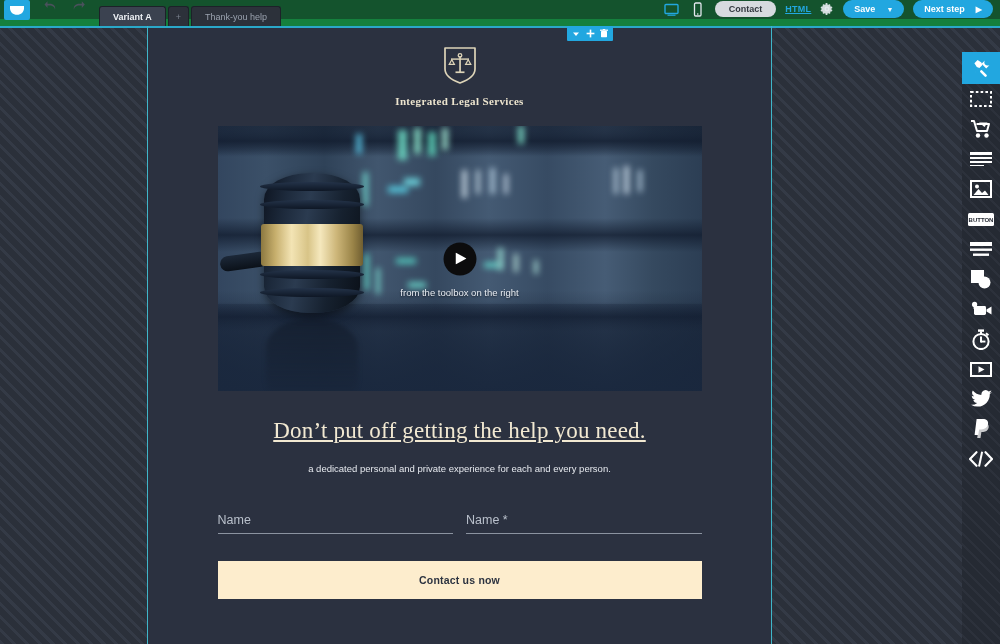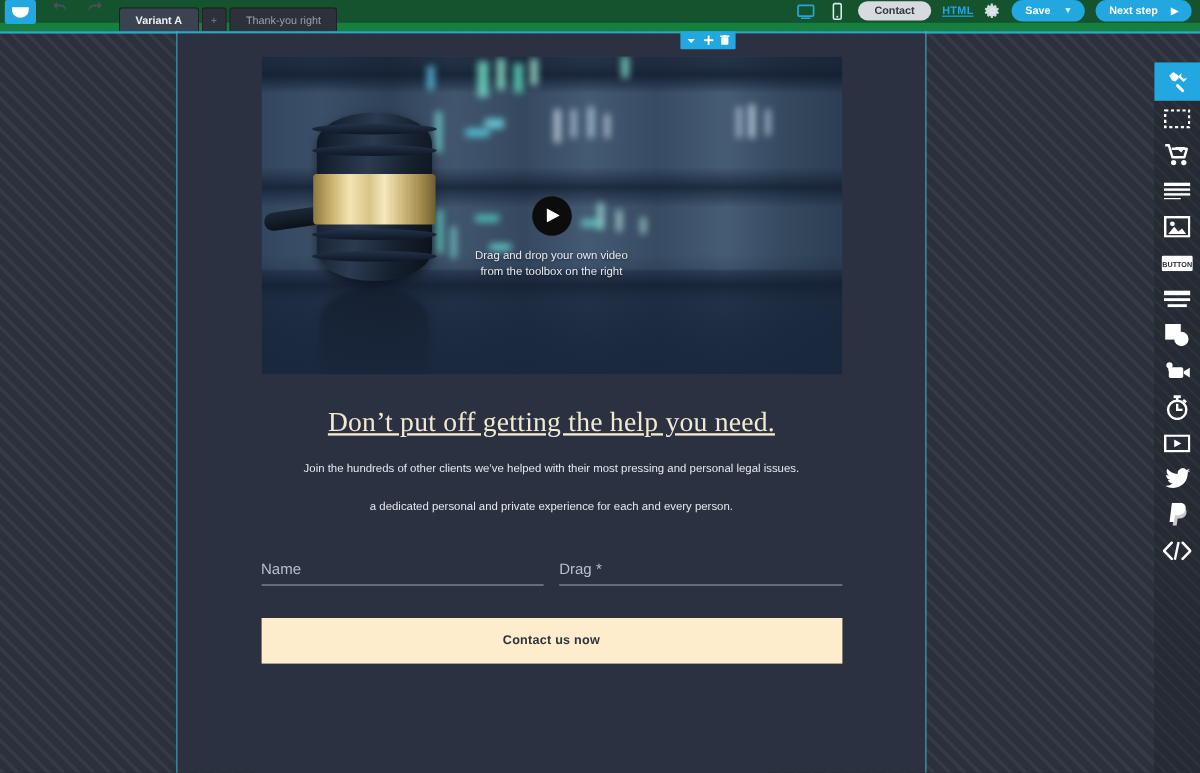--- a/index.html
+++ b/index.html
@@ -257,21 +257,21 @@
       <span>
         <svg class="arrow-ico" viewBox="0 0 15 14">
           <path d="M4 10c0-3 2.4-4.6 5.5-4.6h2.3V8l3-3.4-3-3.3v2.5H9.5C5.4 3.8 3 6.2 4 10z" fill="#4a515c"></path>
         </svg>
       </span>
     </div>
 
     <div class="tabs">
       <div class="tab active">Variant A</div>
       <div class="tab plus">+</div>
-      <div class="tab">Thank-you right</div>
+      <div class="tab">Thank-you help</div>
     </div>
 
     <div class="topbar-right">
       <span>
         <svg class="dev-ico" viewBox="0 0 17 17">
           <rect x="2" y="3.5" width="13" height="9" rx="1" fill="none" stroke="#22a7e0" stroke-width="1.4"></rect>
           <rect x="4.5" y="13.6" width="8" height="1.2" fill="#22a7e0"></rect>
         </svg>
       </span>
       <span>
@@ -320,20 +320,34 @@
         </span>
         <span class="tb-ico">
           <svg width="8" height="9" viewBox="0 0 8 9">
             <rect x="1" y="2" width="6" height="6.2" rx=".6" fill="#fff"></rect>
             <rect x="0" y="0.6" width="8" height="1.2" fill="#fff"></rect>
             <rect x="2.8" y="0" width="2.4" height="1" fill="#fff"></rect>
           </svg>
         </span>
       </div>
 
+      <div class="logo-block">
+        <div class="shield-wrap">
+          <svg width="36" height="40" viewBox="0 0 36 40">
+            <path d="M3 3h30v21c0 7-8 11.5-15 14C11 35.5 3 31 3 24z" fill="none" stroke="#ddd4b8" stroke-width="1.7" stroke-linejoin="round"></path>
+            <rect x="17.2" y="11" width="1.7" height="16" fill="#ddd4b8"></rect>
+            <rect x="13.5" y="26.4" width="9" height="1.7" fill="#ddd4b8"></rect>
+            <rect x="9" y="13.4" width="18" height="1.4" fill="#ddd4b8"></rect>
+            <path d="M9.8 14.8l-2.6 4.6h5.2z" fill="none" stroke="#ddd4b8" stroke-width="1.2"></path>
+            <path d="M26.2 14.8l-2.6 4.6h5.2z" fill="none" stroke="#ddd4b8" stroke-width="1.2"></path>
+            <circle cx="18" cy="10.4" r="1.8" fill="none" stroke="#ddd4b8" stroke-width="1.3"></circle>
+          </svg>
+        </div>
+        <div class="brand-name">Integrated Legal Services</div>
+      </div>
 
       <div class="video-box">
         <div class="video-img">
           <div class="bg-books"></div>
           <div class="shelf-band" style="top:0;height:30px;"></div>
           <div class="shelf-band" style="top:92px;height:34px;"></div>
           <div class="shelf-band" style="top:176px;height:30px;"></div>
           <div class="book-spine" style="left:180px;top:4px;width:9px;height:30px;background:#6fe0c8;"></div>
           <div class="book-spine" style="left:196px;top:2px;width:7px;height:26px;background:#8de9cf;"></div>
           <div class="book-spine" style="left:210px;top:6px;width:8px;height:24px;background:#5fd8bd;"></div>
@@ -369,37 +383,35 @@
             <div class="gavel-handle"></div>
             <div class="gavel-band"></div>
           </div>
         </div>
         <div class="play-btn">
           <svg width="11" height="12" viewBox="0 0 11 12">
               <path d="M0 0l11 6-11 6z" fill="#fff"></path>
             </svg>
         </div>
         <div class="video-hint">
-          <div>Drag and drop your own video</div>
           <div>from the toolbox on the right</div>
         </div>
       </div>
 
       <div class="headline">Don’t put off getting the help you need.</div>
-      <div class="para">Join the hundreds of other clients we’ve helped with their most pressing and personal legal issues.</div>
       <div class="para second">
         <div>a dedicated personal and private experience for each and every person.</div>
       </div>
 
       <div class="form-row">
         <div class="field">
           <div class="field-label">Name</div>
         </div>
         <div class="field">
-          <div class="field-label">Drag *</div>
+          <div class="field-label">Name *</div>
         </div>
       </div>
 
       <button class="cta">Contact us now</button>
     </div>
 
     <div class="toolbox">
 
       <div class="tool active">
         <svg width="21" height="21" viewBox="0 0 21 21">

